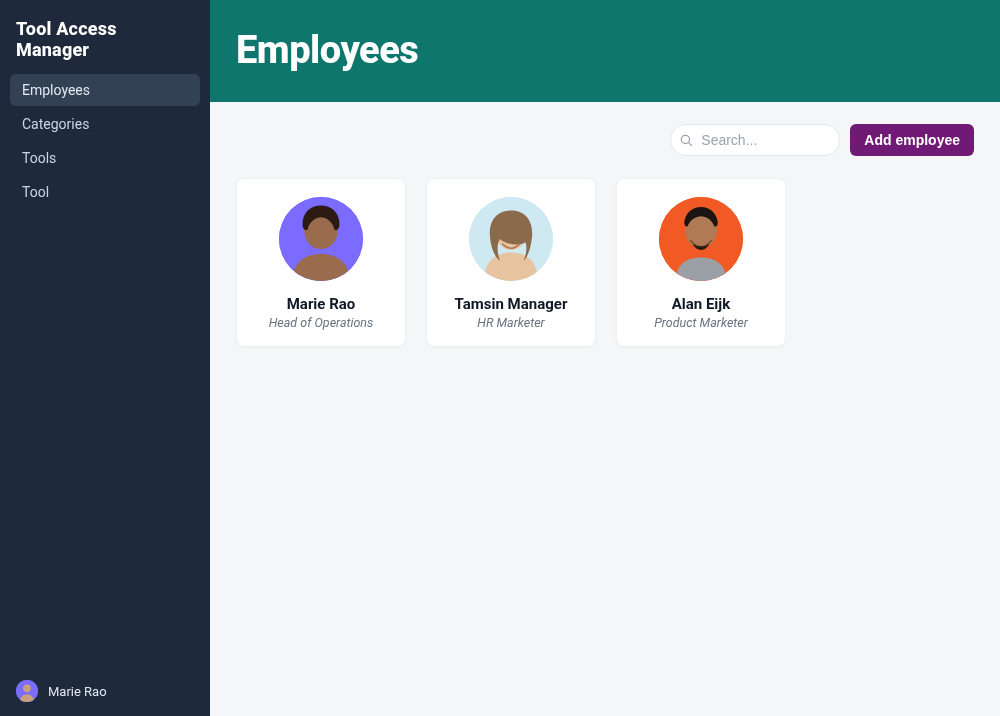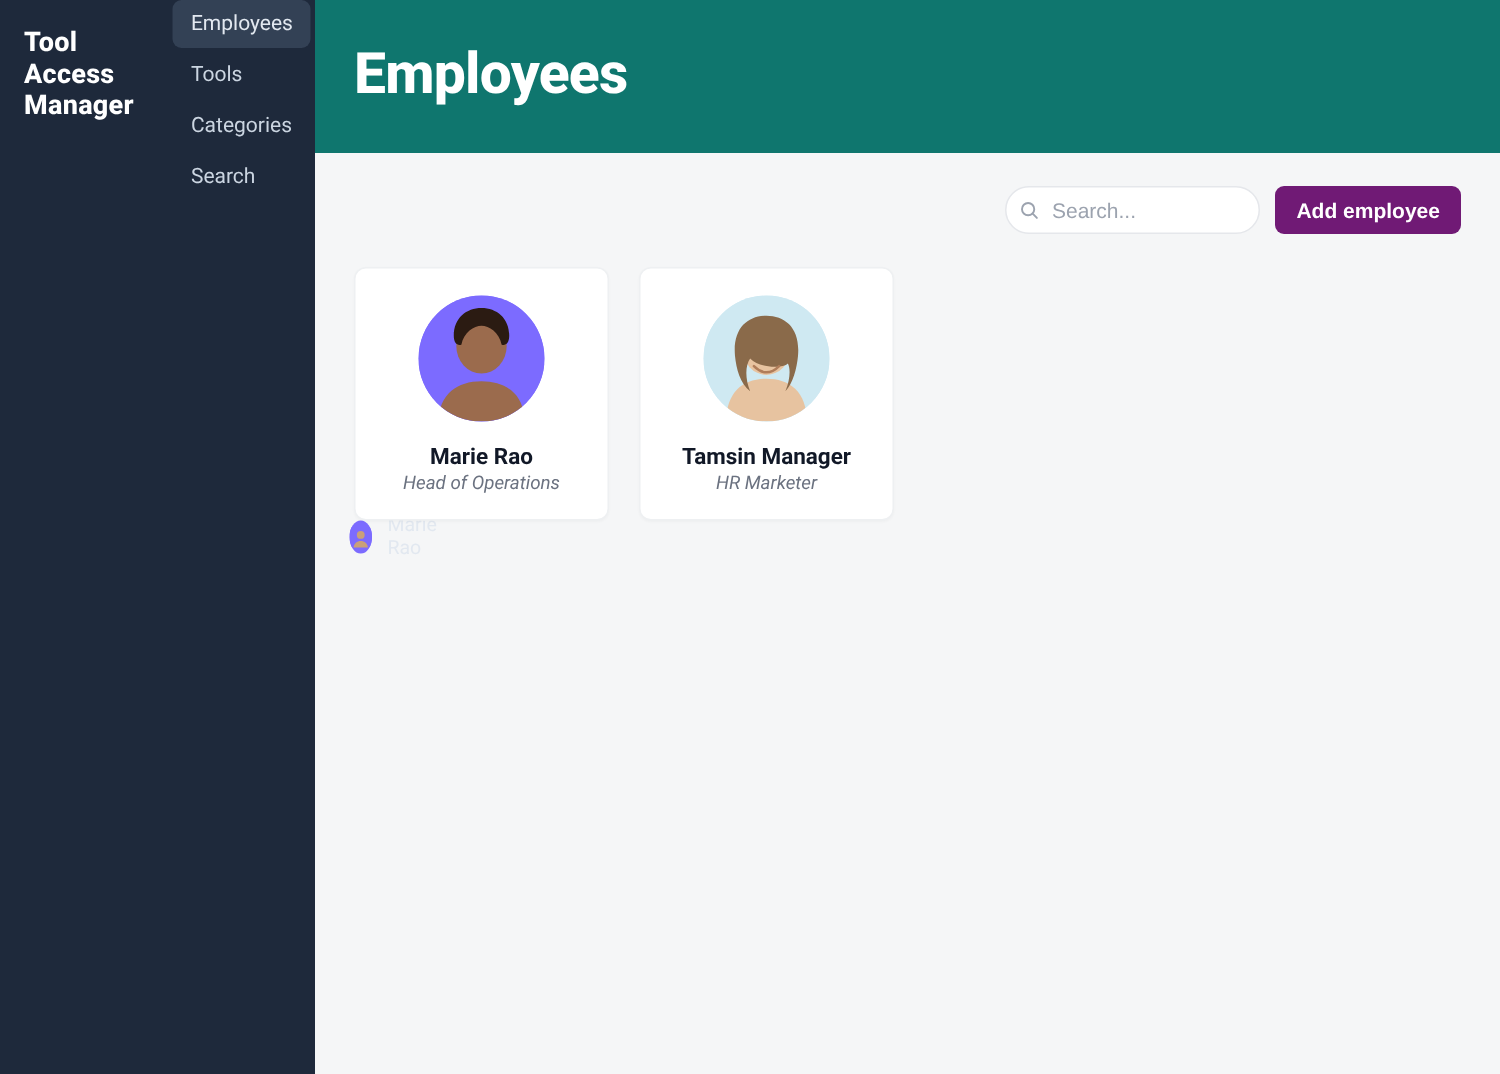--- a/index.html
+++ b/index.html
@@ -11,21 +11,21 @@
     color: #1f2937;
     overflow: hidden;
   }
 
   
   .sidebar {
     width: 210px;
     background: #1e293b;
     color: #cbd5e1;
     display: flex;
-    flex-direction: row;
+    flex-direction: column;
     flex-shrink: 0;
   }
   .app-title {
     color: #ffffff;
     font-weight: 800;
     font-size: 18px;
     padding: 18px 16px 14px 16px;
     letter-spacing: 0.2px;
   }
   .nav {
@@ -156,23 +156,23 @@
     font-style: italic;
   }
 </style>
 </head>
 <body>
 
 <aside class="sidebar">
   <div class="app-title">Tool Access Manager</div>
   <nav class="nav">
     <a class="nav-item active">Employees</a>
+    <a class="nav-item">Categories</a>
     <a class="nav-item">Tools</a>
-    <a class="nav-item">Categories</a>
-    <a class="nav-item">Search</a>
+    <a class="nav-item">Tool</a>
   </nav>
   <div class="sidebar-spacer"></div>
   <div class="user-footer">
     <span class="footer-avatar">
       <svg viewBox="0 0 40 40">
         <rect width="40" height="40" fill="#7c6bff"></rect>
         <circle cx="20" cy="15" r="7" fill="#c9a07a"></circle>
         <path d="M7 40c0-9 6-14 13-14s13 5 13 14" fill="#c9a07a"></path>
       </svg>
     </span>
@@ -221,16 +221,30 @@
             <path d="M18 100c0-24 14-34 32-34s32 10 32 34" fill="#e7c3a0"></path>
             <ellipse cx="50" cy="42" rx="19" ry="21" fill="#e7c3a0"></ellipse>
             <path d="M25 48c-2-22 10-32 25-32s27 10 25 32c-1 10-4 22-10 28 4-10 4-18 2-22-4 4-22 4-30-4-4 6-4 16 0 26-8-6-11-18-12-28z" fill="#8a6a4a"></path>
             <path d="M40 56c3 3 7 5 10 5s7-2 10-5" stroke="#b07d5a" stroke-width="2" fill="none" stroke-linecap="round"></path>
           </svg>
         </div>
         <div class="emp-name">Tamsin Manager</div>
         <div class="emp-role">HR Marketer</div>
       </div>
 
+      <div class="card">
+        <div class="avatar" style="background:#f15a24;">
+          <svg viewBox="0 0 100 100">
+            <rect width="100" height="100" fill="#f15a24"></rect>
+            <path d="M20 100c0-20 13-28 30-28s30 8 30 28" fill="#9aa0a6"></path>
+            <ellipse cx="50" cy="40" rx="19" ry="21" fill="#b07a55"></ellipse>
+            <path d="M30 30c2-12 10-18 20-18s18 6 20 18c0 4-2 6-4 5-3-8-10-12-16-12s-13 4-16 12c-2 1-4-1-4-5z" fill="#1b1410"></path>
+            <path d="M38 52c4 5 8 7 12 7s8-2 12-7" stroke="#7a4f33" stroke-width="2" fill="none" stroke-linecap="round"></path>
+            <path d="M40 56c2 4 6 7 10 7s8-3 10-7c-3 2-7 3-10 3s-7-1-10-3z" fill="#2a1a12"></path>
+          </svg>
+        </div>
+        <div class="emp-name">Alan Eijk</div>
+        <div class="emp-role">Product Marketer</div>
+      </div>
 
     </div>
   </div>
 </main>
 
 </body></html>

